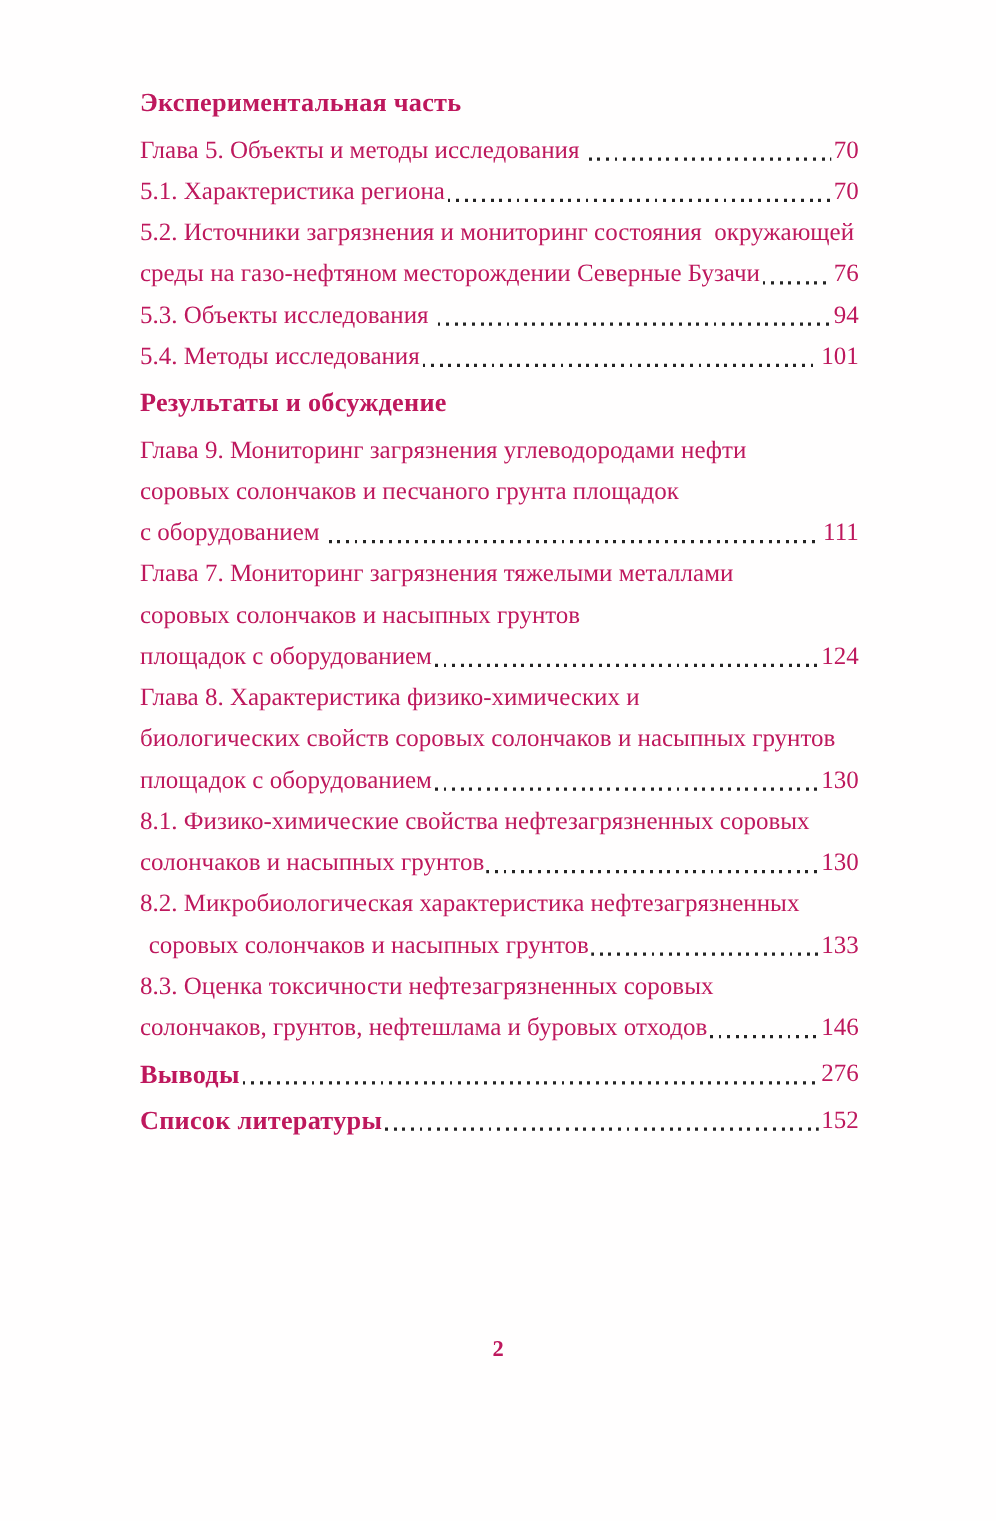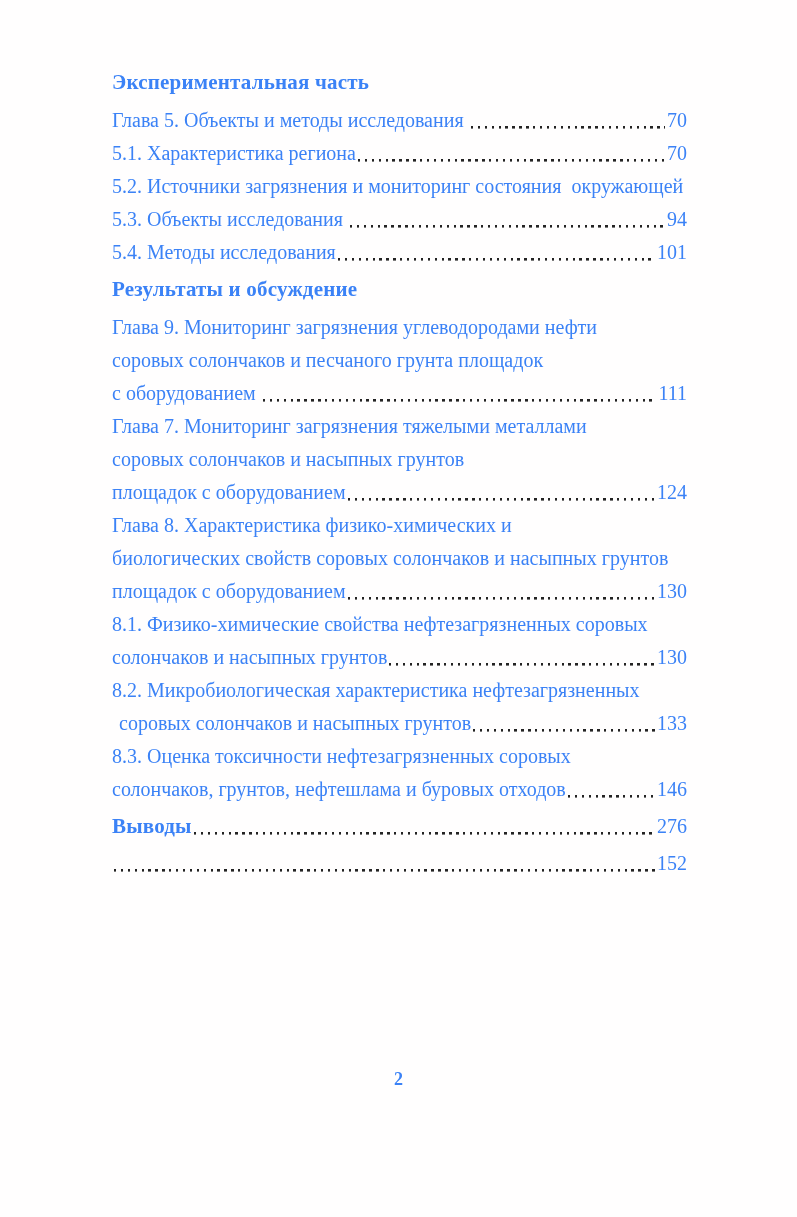--- a/index.html
+++ b/index.html
@@ -7,21 +7,21 @@
     padding: 0;
     background: #ffffff;
   }
   .page {
     position: relative;
     width: 797px;
     height: 1217px;
     background: #fffefe;
     overflow: hidden;
     font-family: "Liberation Serif", "DejaVu Serif", serif;
-    color: #3b82f6;
+    color: #be185d;
   }
   .content {
     position: absolute;
     left: 112px;
     right: 110px;
     top: 62px;
   }
   .line {
     font-size: 20px;
     line-height: 33px;
@@ -82,20 +82,25 @@
     </div>
 
     <div class="line entry">
       <span class="t">5.1. Характеристика региона</span>
       <span class="leader"></span>
       <span class="pg">70</span>
     </div>
 
     <div class="line">5.2. Источники загрязнения и мониторинг состояния  окружающей</div>
 
+    <div class="line entry">
+      <span class="t">среды на газо-нефтяном месторождении Северные Бузачи</span>
+      <span class="leader"></span>
+      <span class="pg">76</span>
+    </div>
 
     <div class="line entry">
       <span class="t">5.3. Объекты исследования </span>
       <span class="leader"></span>
       <span class="pg">94</span>
     </div>
 
     <div class="line entry">
       <span class="t">5.4. Методы исследования</span>
       <span class="leader"></span>
@@ -155,20 +160,21 @@
       <span class="pg">146</span>
     </div>
 
     <div class="line entry bold">
       <span class="t">Выводы</span>
       <span class="leader"></span>
       <span class="pg">276</span>
     </div>
 
     <div class="line entry bold">
+      <span class="t">Список литературы</span>
       <span class="leader"></span>
       <span class="pg">152</span>
     </div>
 
   </div>
 
   <div class="page-number">2</div>
 </div>
 
 </body></html>

